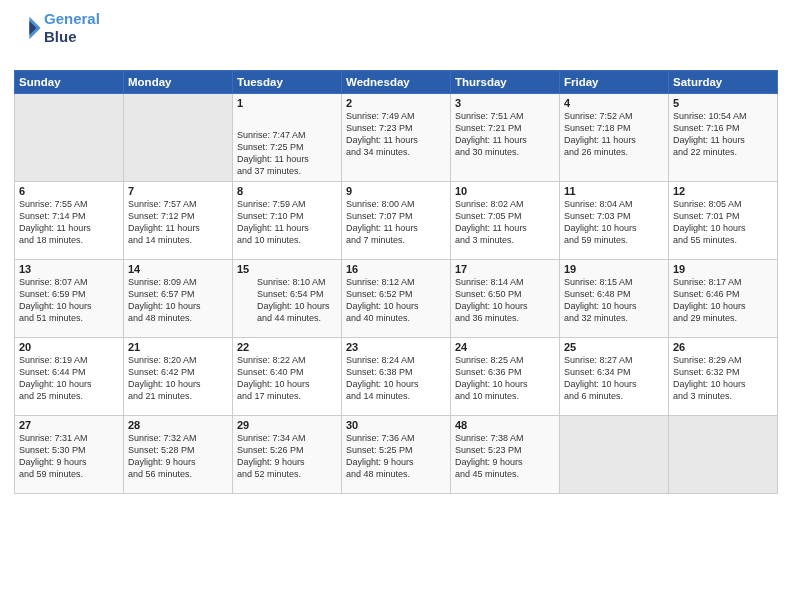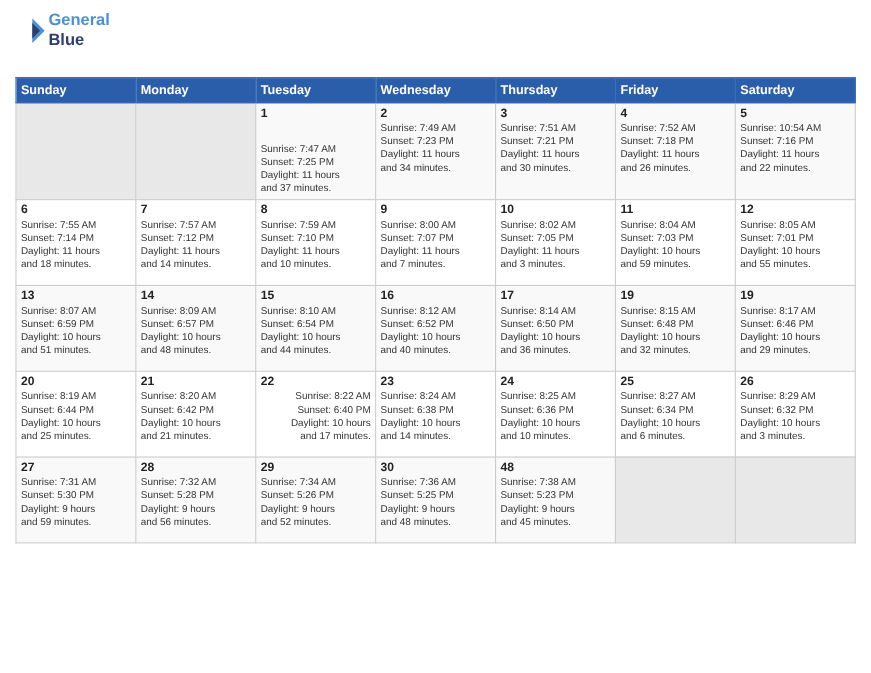--- a/index.html
+++ b/index.html
@@ -240,21 +240,21 @@
           </td>
           <td>
             <span class="day-num">14</span>
             <div class="day-info" style="white-space: pre-line;">Sunrise: 8:09 AM
 Sunset: 6:57 PM
 Daylight: 10 hours
 and 48 minutes.</div>
           </td>
           <td>
             <span class="day-num">15</span>
-            <div class="day-info" style="white-space: pre-line;">Sunrise: 8:10 AM
+            <div class="day-info" style="white-space: pre-line; margin-left: 20px;">Sunrise: 8:10 AM
 Sunset: 6:54 PM
 Daylight: 10 hours
 and 44 minutes.</div>
           </td>
           <td>
             <span class="day-num">16</span>
             <div class="day-info" style="white-space: pre-line;">Sunrise: 8:12 AM
 Sunset: 6:52 PM
 Daylight: 10 hours
 and 40 minutes.</div>
@@ -291,21 +291,21 @@
           </td>
           <td>
             <span class="day-num">21</span>
             <div class="day-info" style="white-space: pre-line;">Sunrise: 8:20 AM
 Sunset: 6:42 PM
 Daylight: 10 hours
 and 21 minutes.</div>
           </td>
           <td>
             <span class="day-num">22</span>
-            <div class="day-info" style="white-space: pre-line; text-align: right;">Sunrise: 8:22 AM
+            <div class="day-info" style="white-space: pre-line;">Sunrise: 8:22 AM
 Sunset: 6:40 PM
 Daylight: 10 hours
 and 17 minutes.</div>
           </td>
           <td>
             <span class="day-num">23</span>
             <div class="day-info" style="white-space: pre-line;">Sunrise: 8:24 AM
 Sunset: 6:38 PM
 Daylight: 10 hours
 and 14 minutes.</div>

